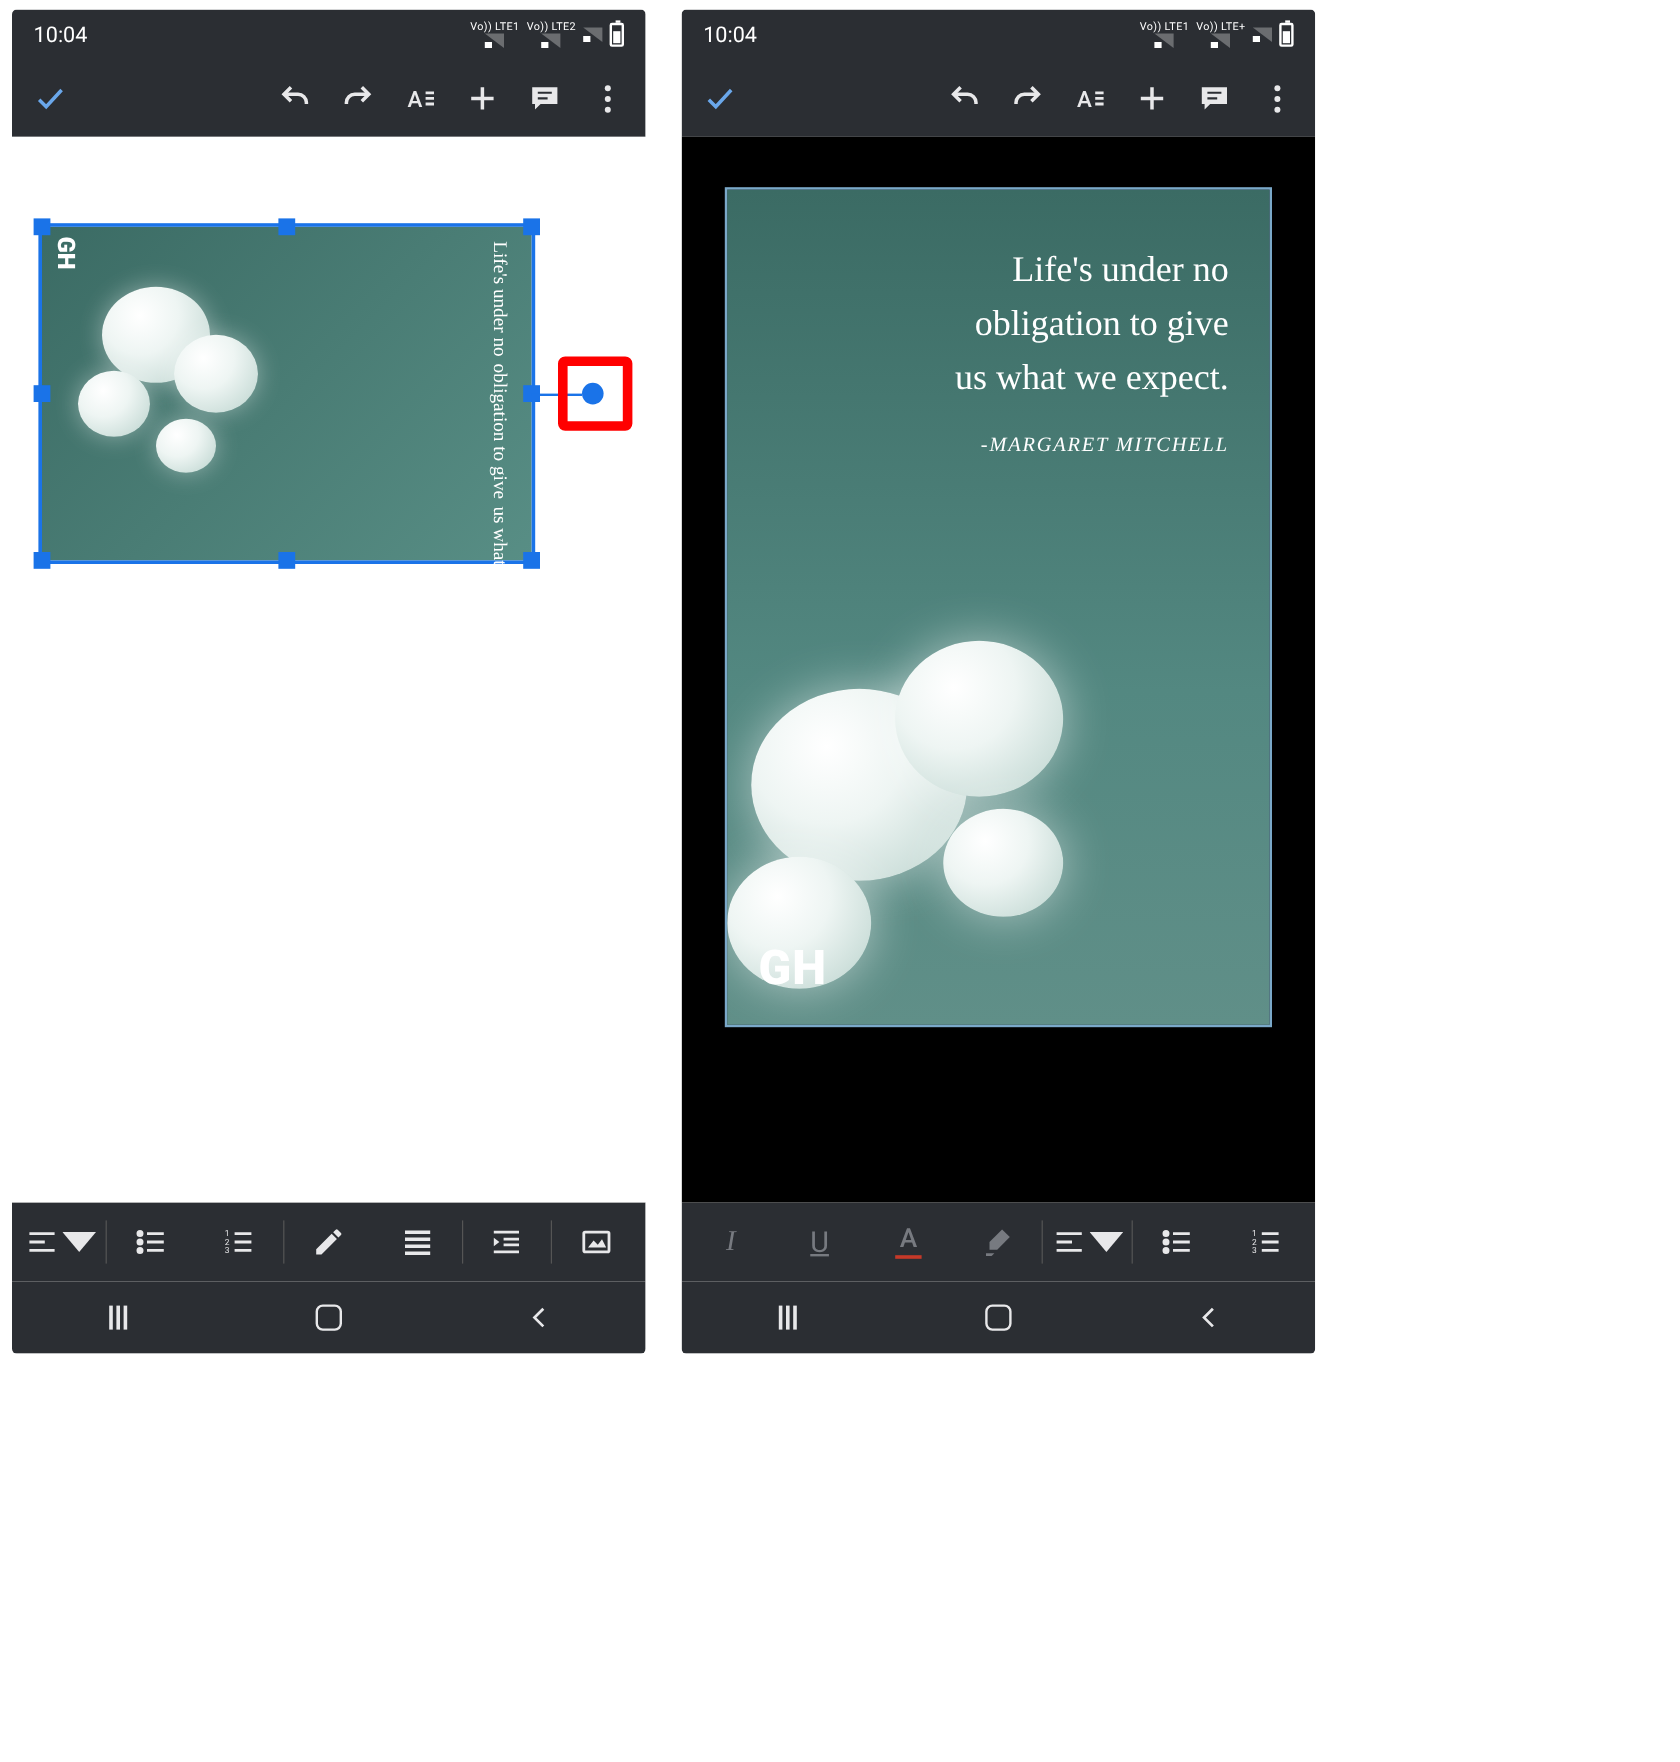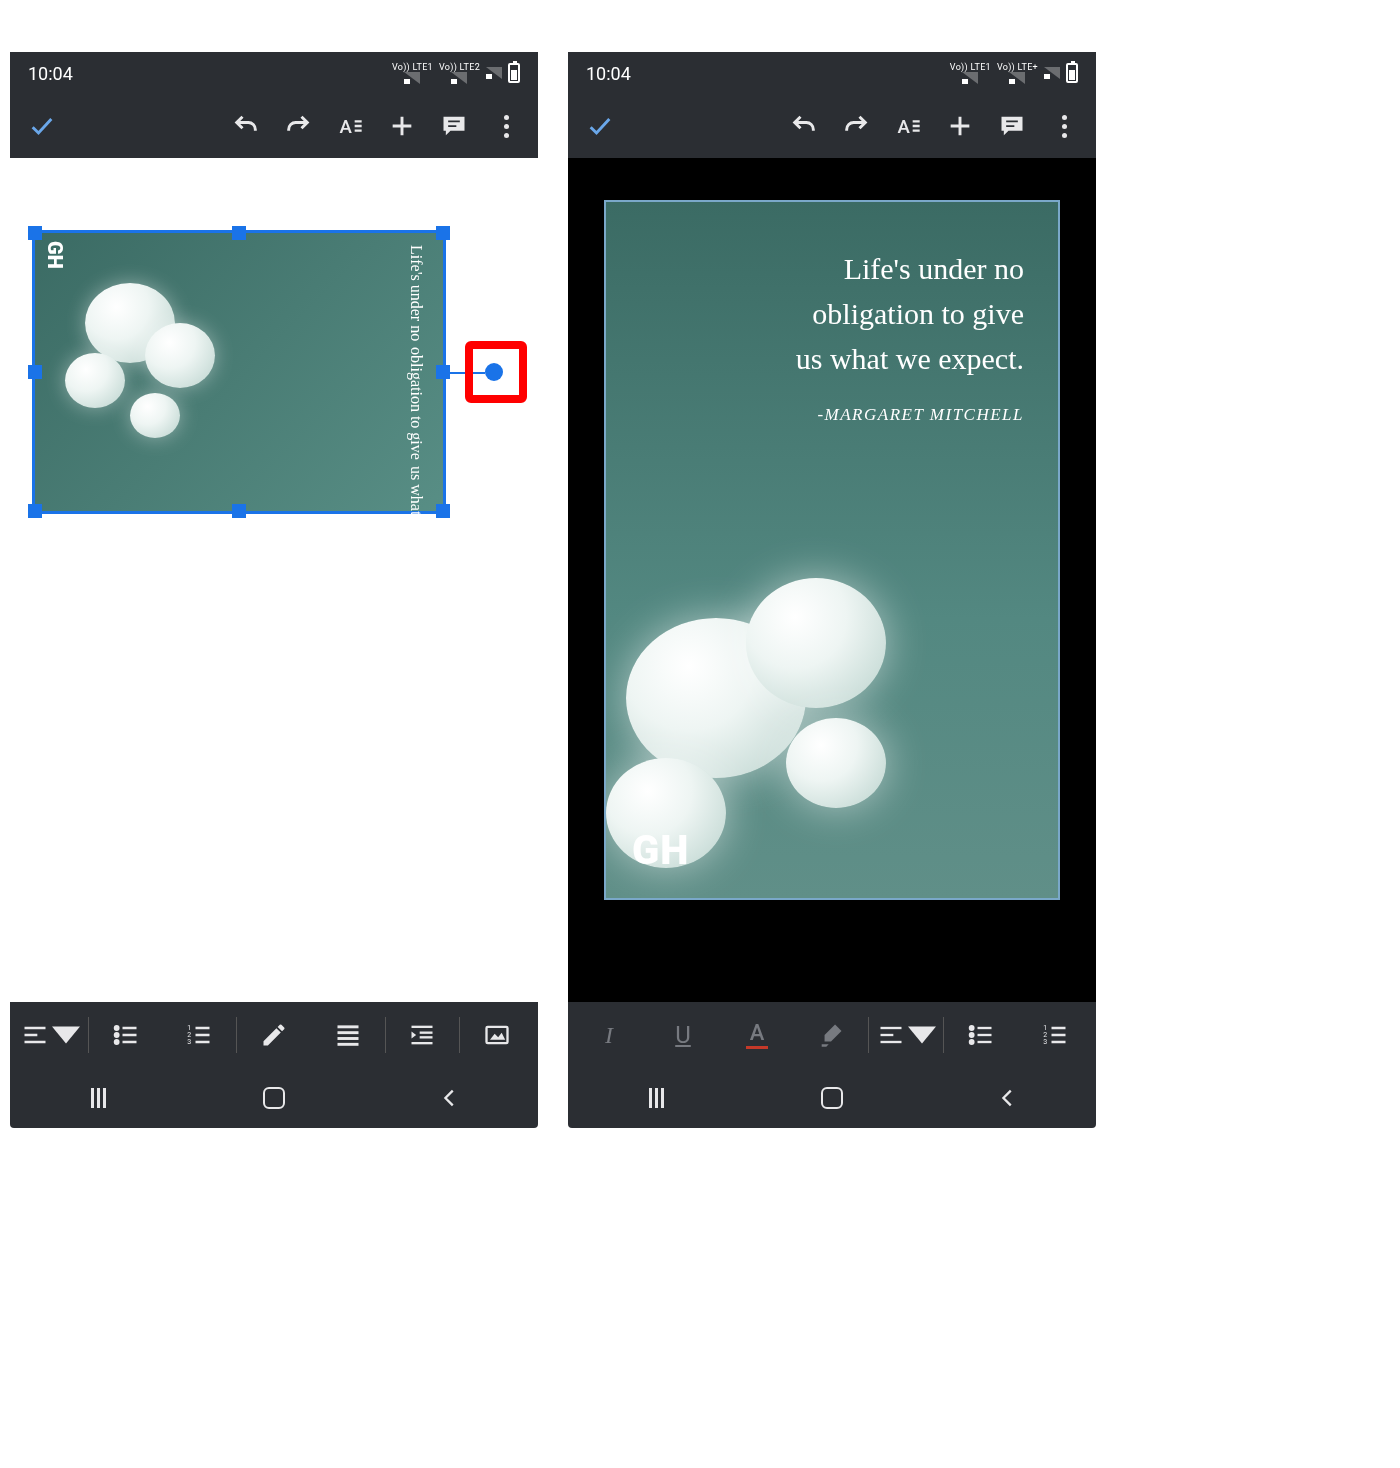--- a/index.html
+++ b/index.html
@@ -27,21 +27,20 @@
   
   .statusbar {
     height: 42px;
     background: #2b2e33;
     color: #fff;
     display: flex;
     align-items: center;
     padding: 0 18px;
     font-size: 18px;
     justify-content: space-between;
-    margin-top: 44px;
   }
   .status-right {
     display: flex;
     align-items: center;
     gap: 6px;
     font-size: 11px;
     line-height: 1;
   }
   .sim-block { display:flex; flex-direction:column; align-items:center; }
   .sim-label { font-size: 9px; letter-spacing: .3px; }

